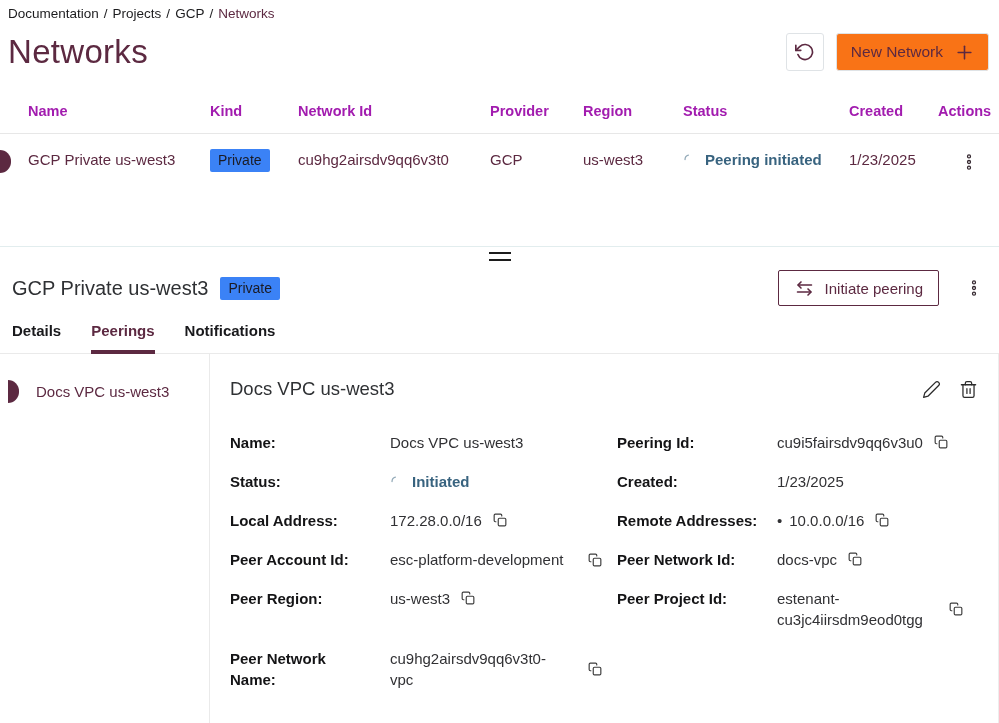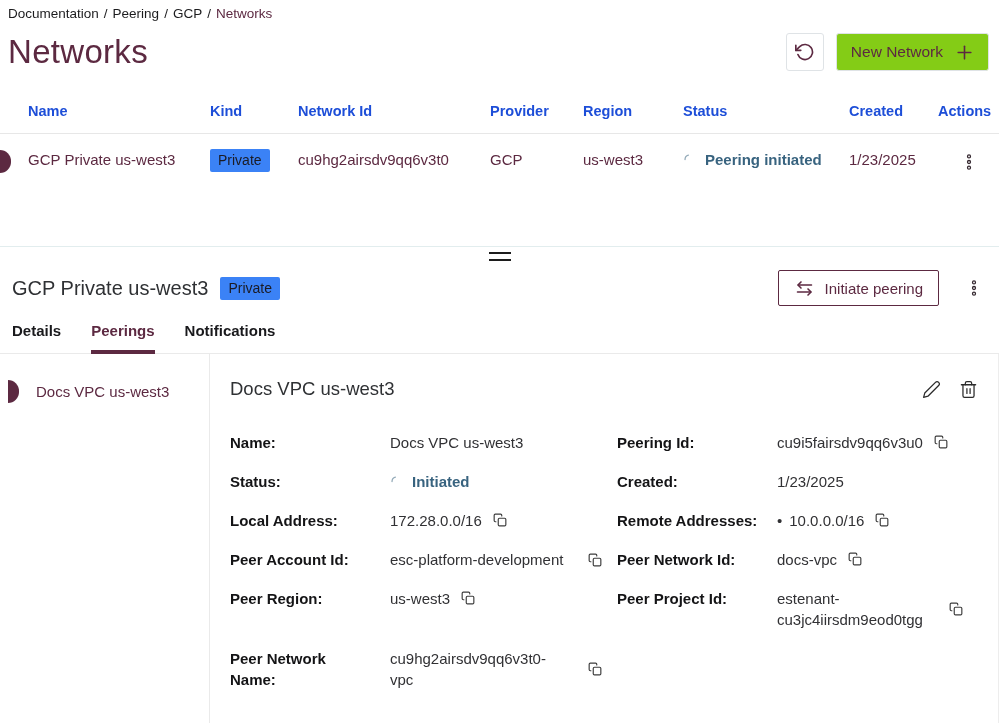--- a/index.html
+++ b/index.html
@@ -18,29 +18,29 @@
 
   
   .page-header { display:flex; align-items:center; justify-content:space-between; padding:4px 10px 0 8px; height:50px; }
   .page-title { font-size:33px; font-weight:400; color:#5c2941; letter-spacing:0.3px; }
   .header-actions { display:flex; align-items:center; gap:12px; }
   .icon-btn {
     width:38px; height:38px; border:1px solid #dfe3e6; border-radius:3px; background:#fff;
     display:flex; align-items:center; justify-content:center; cursor:pointer;
   }
   .new-network-btn {
-    height:38px; border:1px solid #dfe3e6; border-radius:3px; background:#84cc16;
+    height:38px; border:1px solid #dfe3e6; border-radius:3px; background:#f97316;
     color:#5c2941; font-size:15.5px; font-family:inherit; padding:0 14px;
     display:flex; align-items:center; gap:12px; cursor:pointer;
   }
 
   
   table.networks { width:999px; table-layout:fixed; border-collapse:collapse; margin-top:16px; position:relative; }
   table.networks th {
-    text-align:left; font-size:14.5px; font-weight:700; color:#1d4ed8;
+    text-align:left; font-size:14.5px; font-weight:700; color:#a21caf;
     padding:12px 0 14px 0; border-bottom:1px solid #e7e7e7;
   }
   table.networks th.c-name { padding-left:28px; }
   table.networks td { padding:17px 0 55px 0; font-size:15px; color:#5c2941; vertical-align:top; }
   td.c-name { position:relative; padding-left:28px !important; }
   .row-indicator { position:absolute; left:0; top:16px; width:11px; height:23px; background:#5c2941; border-radius:0 12px 12px 0; }
   .badge {
     display:inline-block; background:#3b82f6; color:#1b1b24; font-size:14px;
     padding:3px 8px; border-radius:2px; line-height:17px; margin-top:-3px;
   }
@@ -97,21 +97,21 @@
   .copy { margin-left:11px; margin-top:3px; flex:none; background:none; border:none; padding:0; cursor:pointer; display:flex; }
   .copy.right { margin-left:auto; align-self:center; margin-top:0; }
   svg { display:block; }
 </style>
 </head>
 <body>
 
 <div class="app">
 
   <div class="breadcrumb">
-    <span class="crumb">Documentation</span><span class="sep">/</span><span class="crumb">Peering</span><span class="sep">/</span><span class="crumb">GCP</span><span class="sep">/</span><span class="current">Networks</span>
+    <span class="crumb">Documentation</span><span class="sep">/</span><span class="crumb">Projects</span><span class="sep">/</span><span class="crumb">GCP</span><span class="sep">/</span><span class="current">Networks</span>
   </div>
 
   <div class="page-header">
     <div class="page-title">Networks</div>
     <div class="header-actions">
       <button class="icon-btn">
         <span>
           <svg width="20" height="20" viewBox="0 0 24 24" fill="none" stroke="#5c2941" stroke-width="2" stroke-linecap="round" stroke-linejoin="round">
               <polyline points="1 4 1 10 7 10"></polyline>
               <path d="M3.51 15a9 9 0 1 0 2.13-9.36L1 10"></path>

